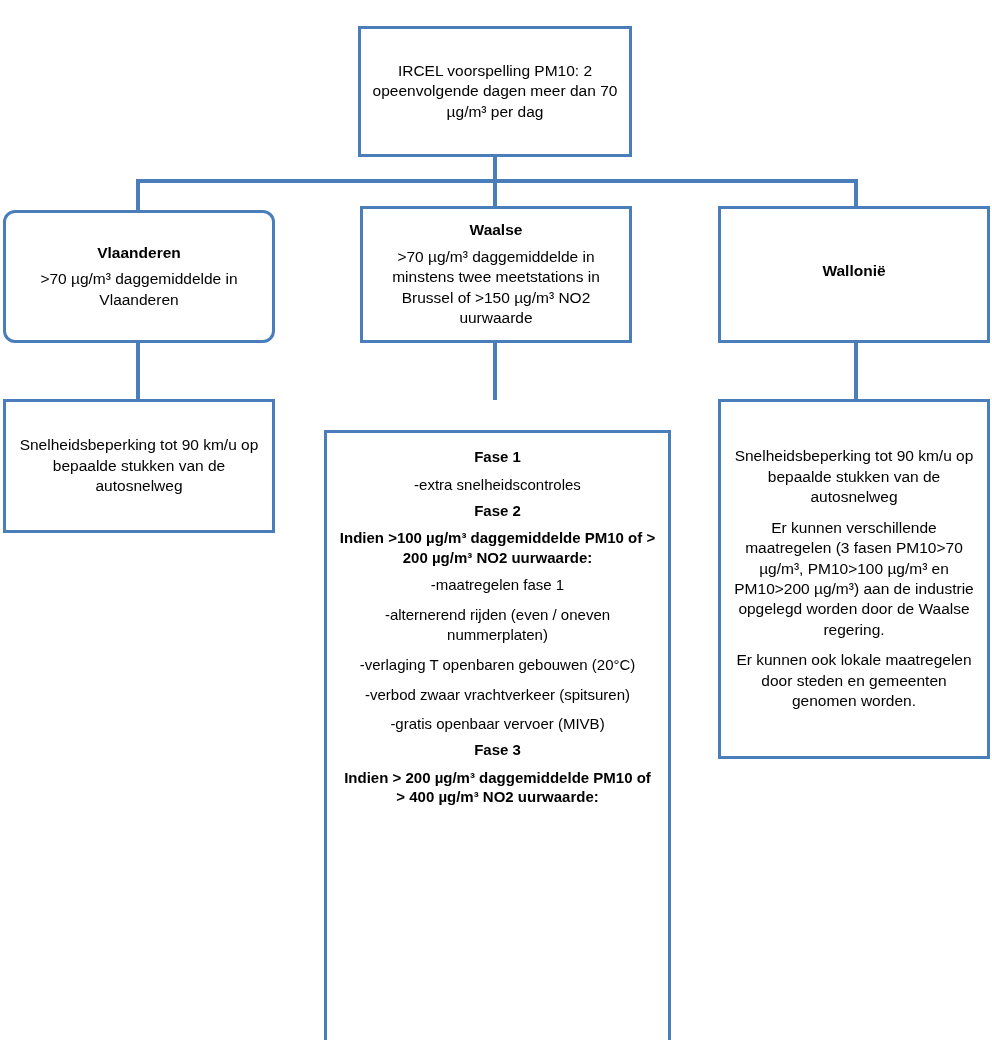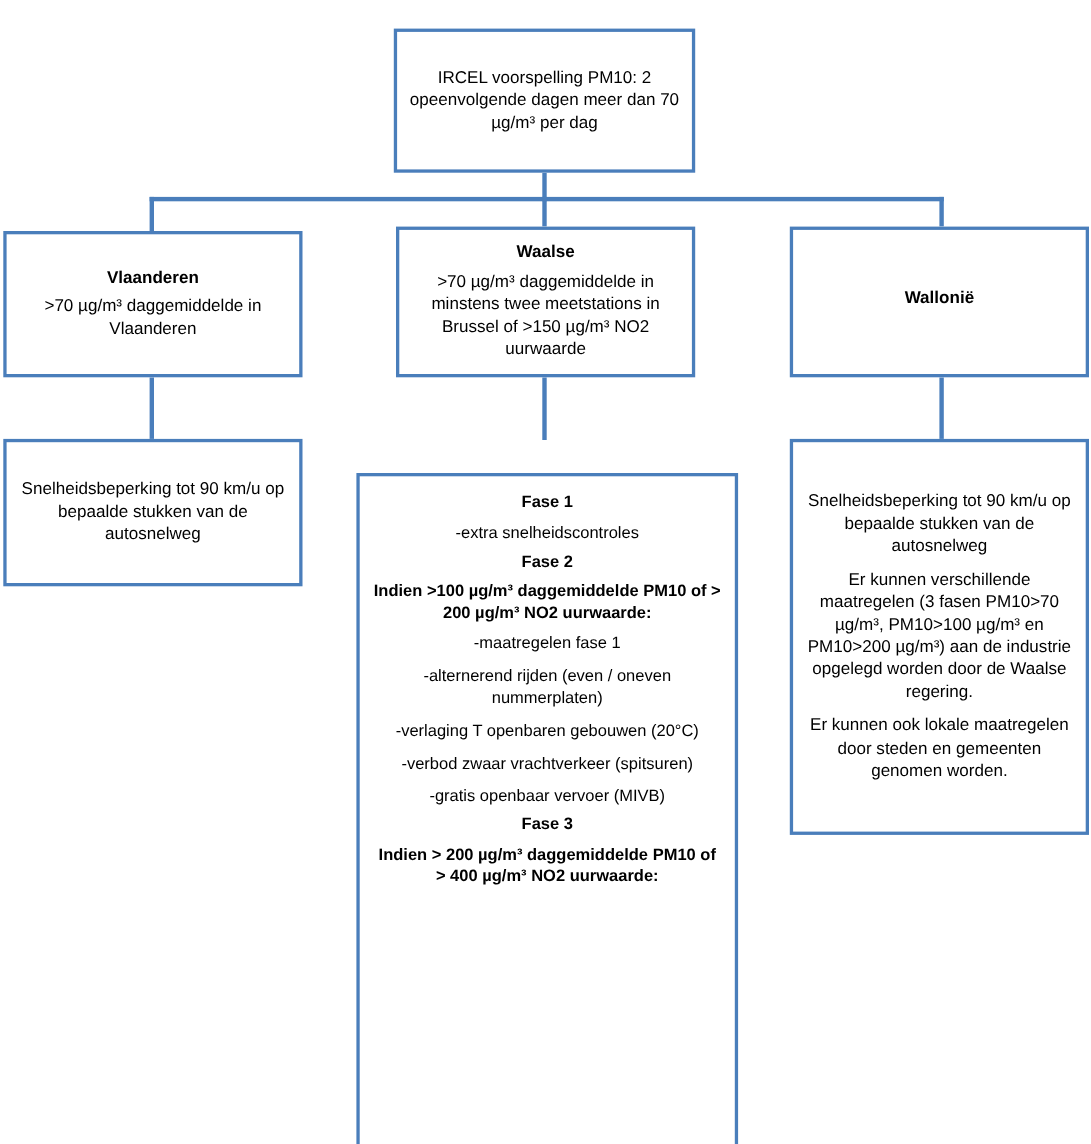--- a/index.html
+++ b/index.html
@@ -69,20 +69,21 @@
     width: 274px;
     height: 131px;
   }
 
   
   #node-vlaanderen {
     left: 3px;
     top: 210px;
     width: 272px;
     height: 133px;
+    border-radius: 12px;
   }
   #node-brussel {
     left: 360px;
     top: 206px;
     width: 272px;
     height: 137px;
   }
   #node-wallonie {
     left: 718px;
     top: 206px;

